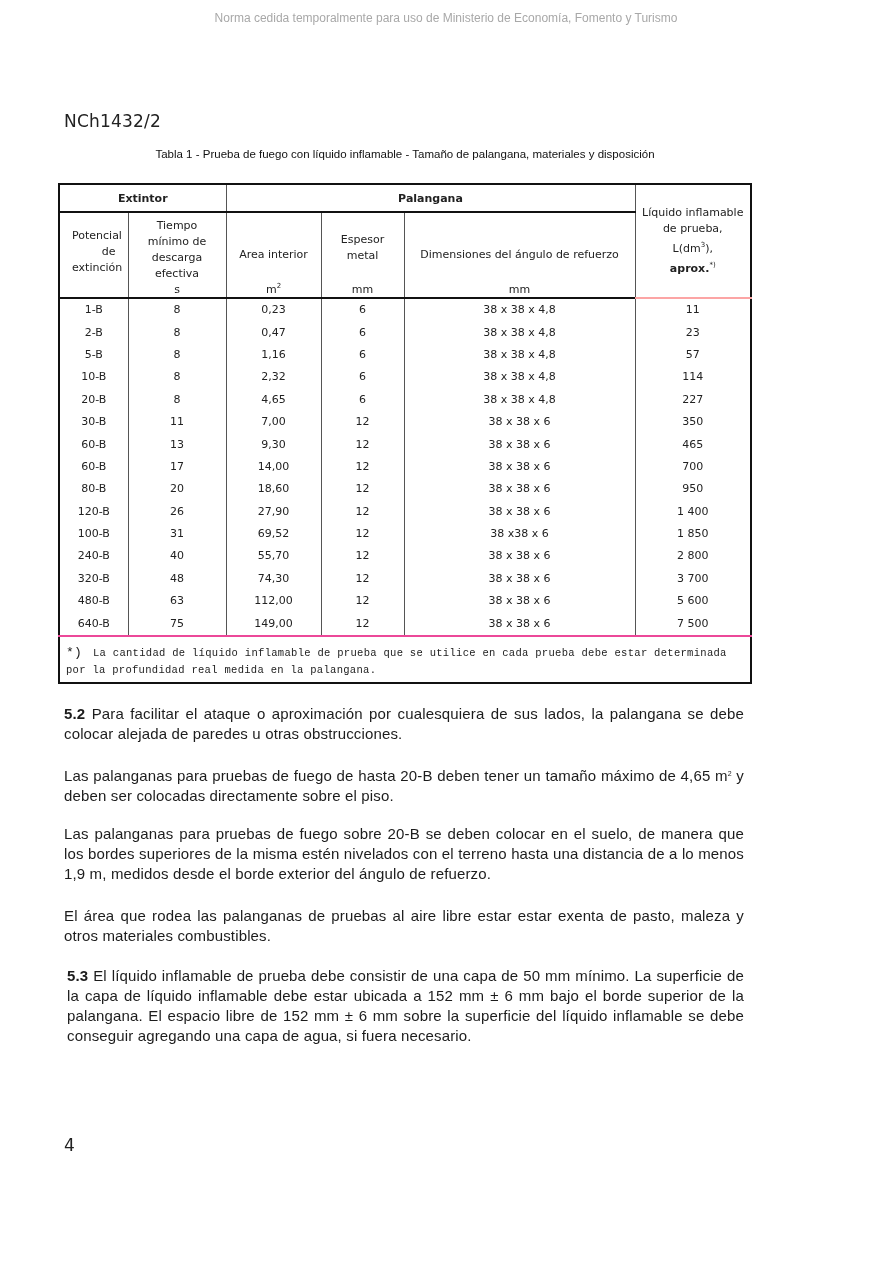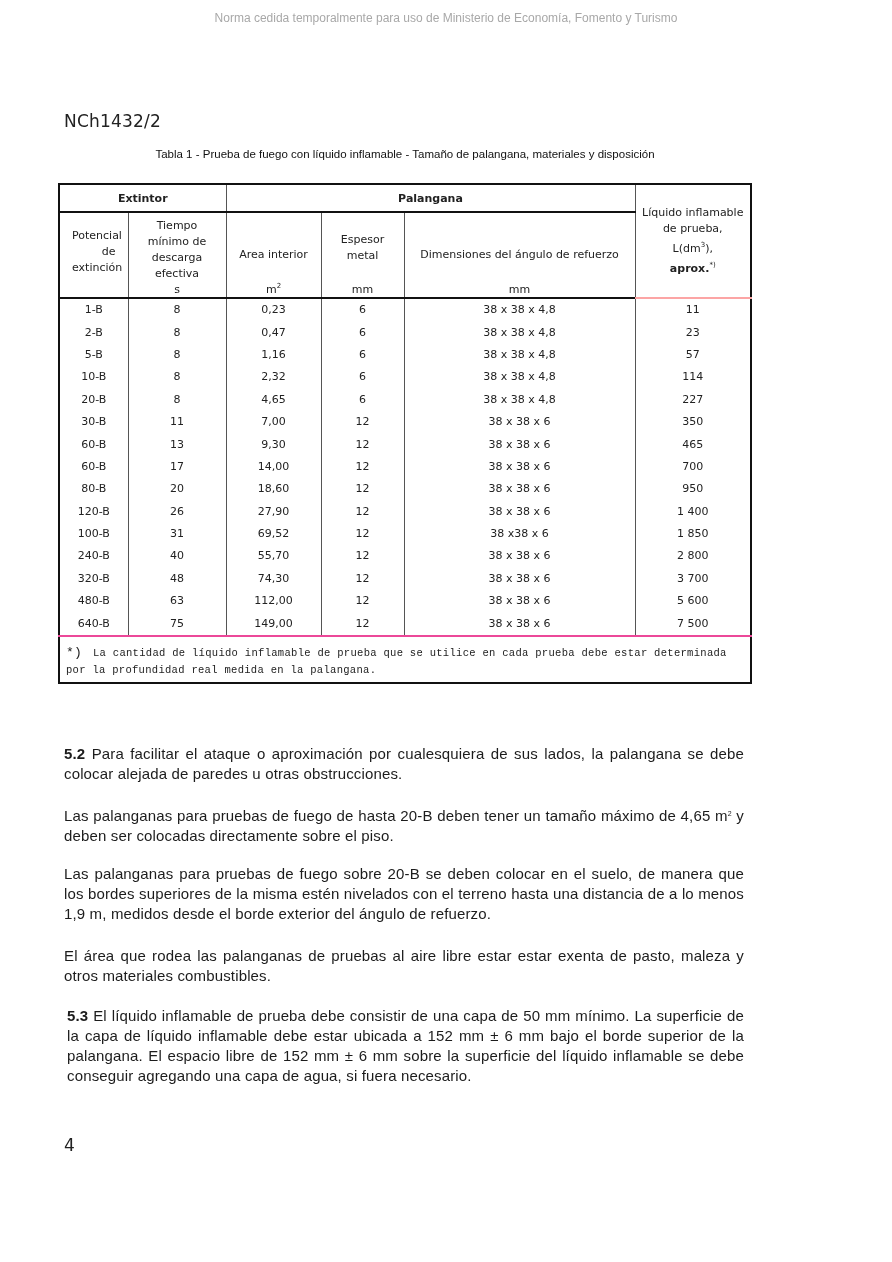--- a/index.html
+++ b/index.html
@@ -19,21 +19,21 @@
   .hdr2 th .centered { position: absolute; top: 50%; left: 0; right: 0; transform: translateY(-50%); }
   .hdr2 th.first .centered { top: 46%; }
   .liquid-cell { position: relative; }
   tr.data td { height: 22.4px; line-height: 22px; }
   td.pot { text-align: right; padding-right: 19px; }
   td.area { text-align: right; padding-right: 44px; }
   td.liq { text-align: right; padding-right: 48px; }
   tr.foot td { border-top: 2px solid #ec4899; text-align: left; font-size: 10.5px; line-height: 17px; padding: 7px 6px 3px 6px; font-family: Liberation Mono, monospace; letter-spacing: 0.3px; }
   .foot-mark { display: inline-block; width: 27px; font-size: 13px; }
   sup { font-size: 7px; vertical-align: 5px; }
-  .para { position: absolute; left: 64px; width: 680px; font-family: "Liberation Sans", sans-serif; font-size: 15px; line-height: 20px; text-align: justify; color: #1c1c1c; letter-spacing: 0.15px; margin-top: 40px; }
+  .para { position: absolute; left: 64px; width: 680px; font-family: "Liberation Sans", sans-serif; font-size: 15px; line-height: 20px; text-align: justify; color: #1c1c1c; letter-spacing: 0.15px; }
   .para b { font-weight: bold; }
   .page-number { position: absolute; top: 1135px; left: 64px; font-size: 17px; font-family: "DejaVu Sans", sans-serif; color: #222; }
 </style>
 </head>
 <body>
 
 <div class="watermark">Norma cedida temporalmente para uso de Ministerio de Economía, Fomento y Turismo</div>
 
 <div class="doc-code">NCh1432/2</div>
 

